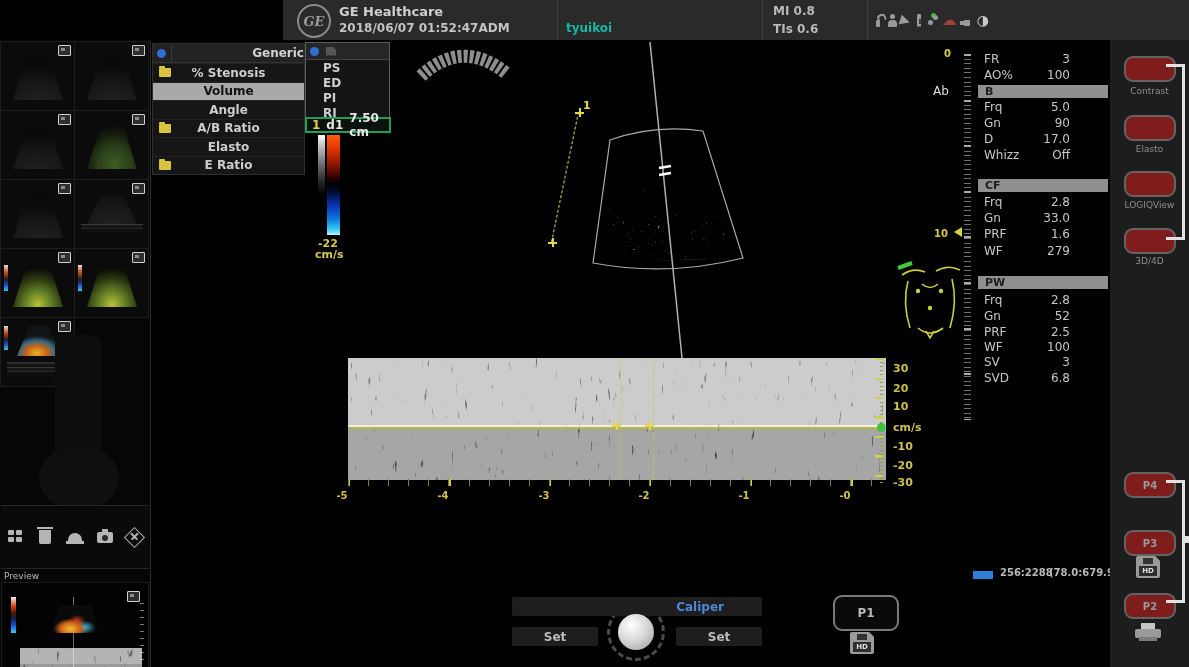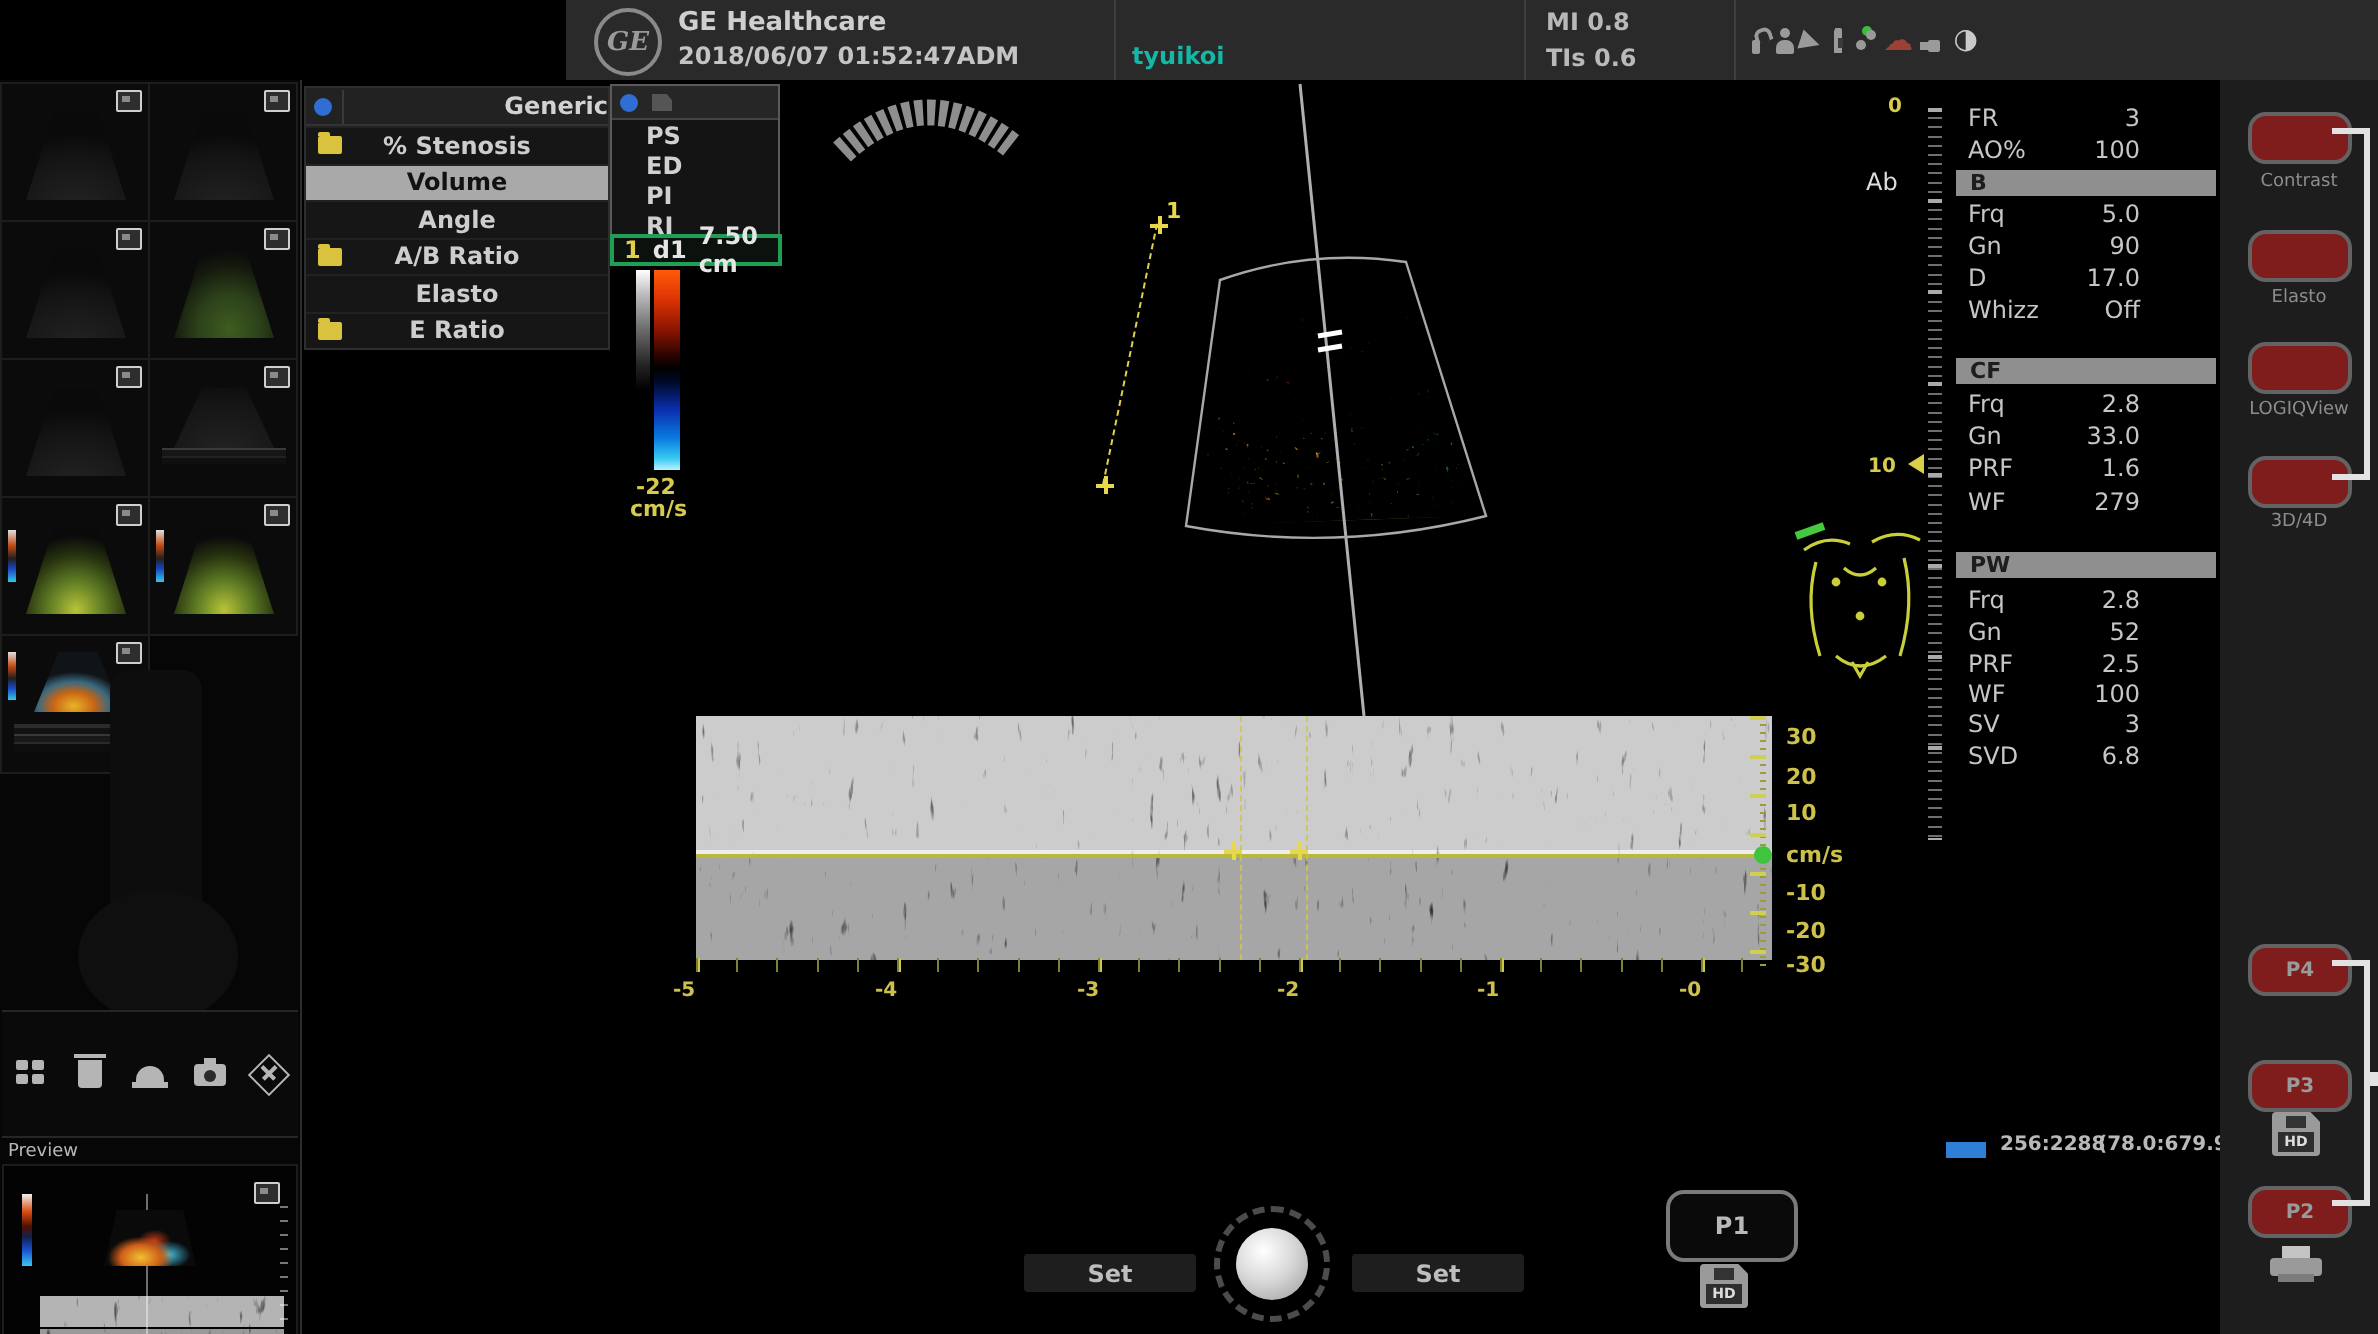--- a/index.html
+++ b/index.html
@@ -531,20 +531,23 @@
           <span class="body"></span>
           <span class="tray"></span>
         </div>
     </div>
     <div class="bracket" style="left:56px;top:440px;width:16px;height:3px"></div>
     <div class="bracket" style="left:72px;top:440px;width:3px;height:123px"></div>
     <div class="bracket" style="left:56px;top:560px;width:16px;height:3px"></div>
     <div class="bracket" style="left:75px;top:496px;width:4px;height:7px"></div>
   </div>
 
+  <div class="bar caliper-bar">
+      <span class="lbl">Caliper</span>
+    </div>
   <div class="bar set-left">
       <span class="lbl">Set</span>
     </div>
   <div class="bar set-right">
       <span class="lbl">Set</span>
     </div>
   <div class="tb-ring"></div>
   <div class="tb-ball"></div>
   <div class="p1-btn">P1</div>
   <div class="abs" style="left:850px;top:632px">

